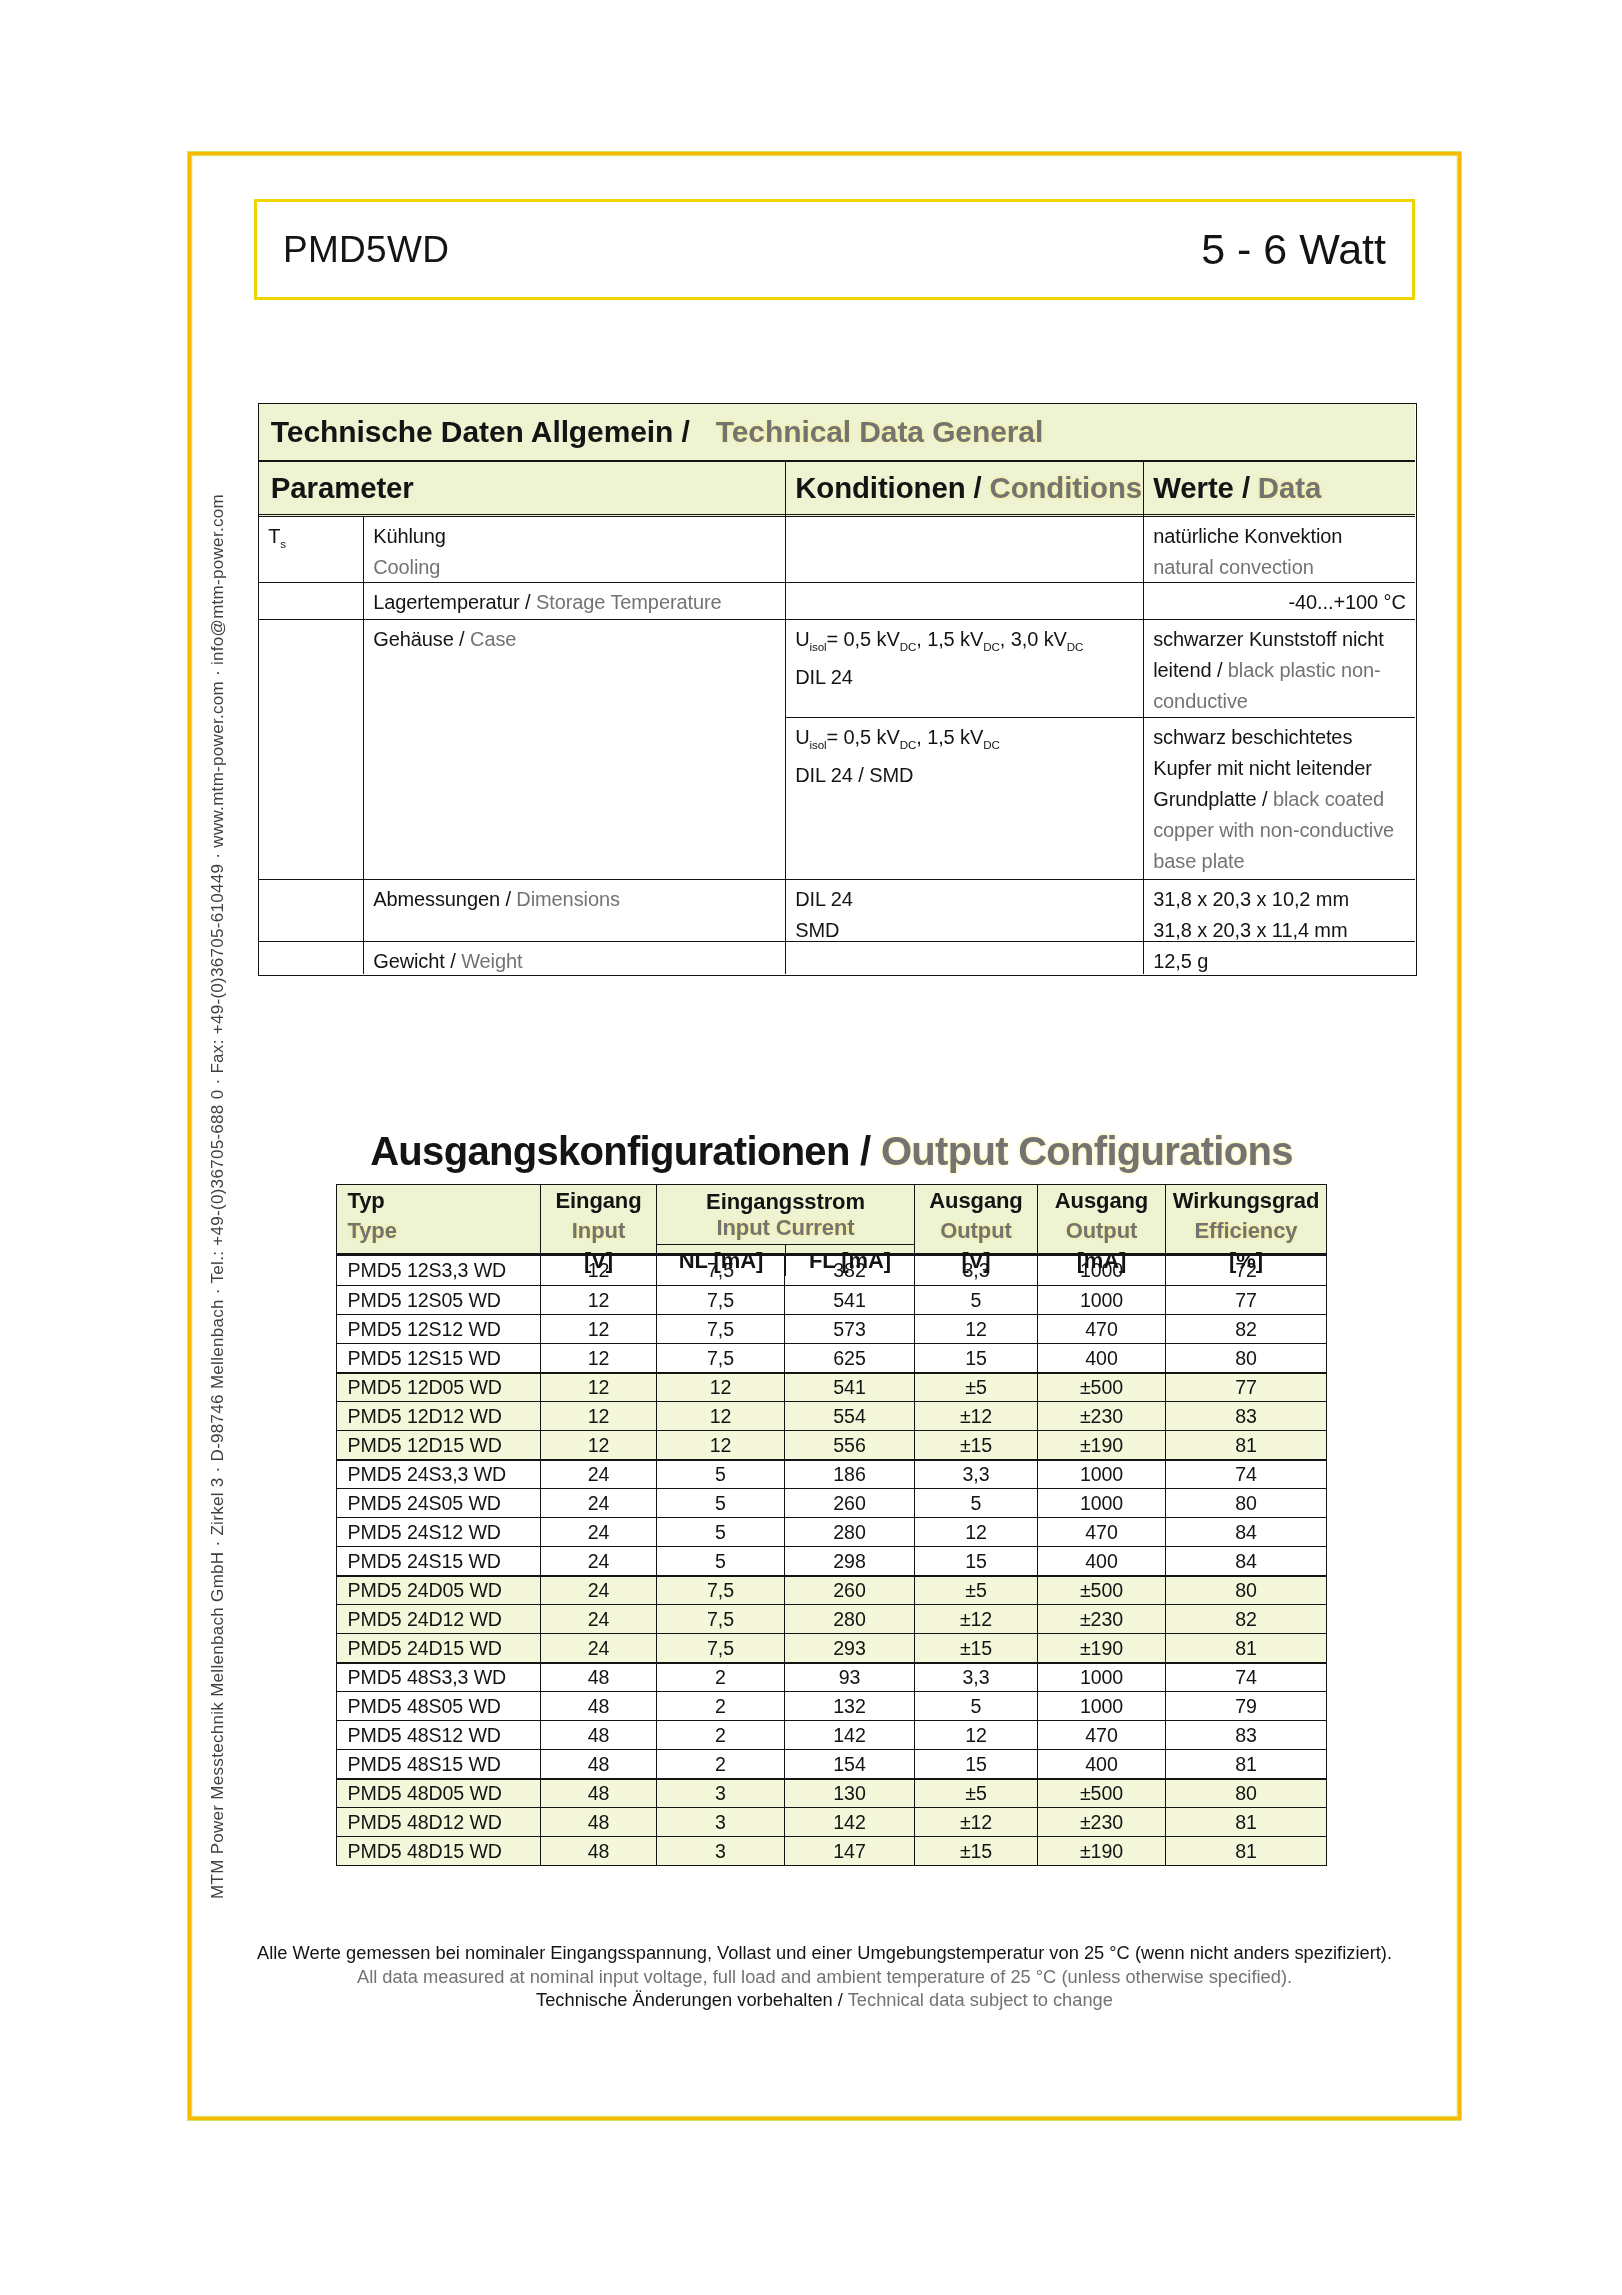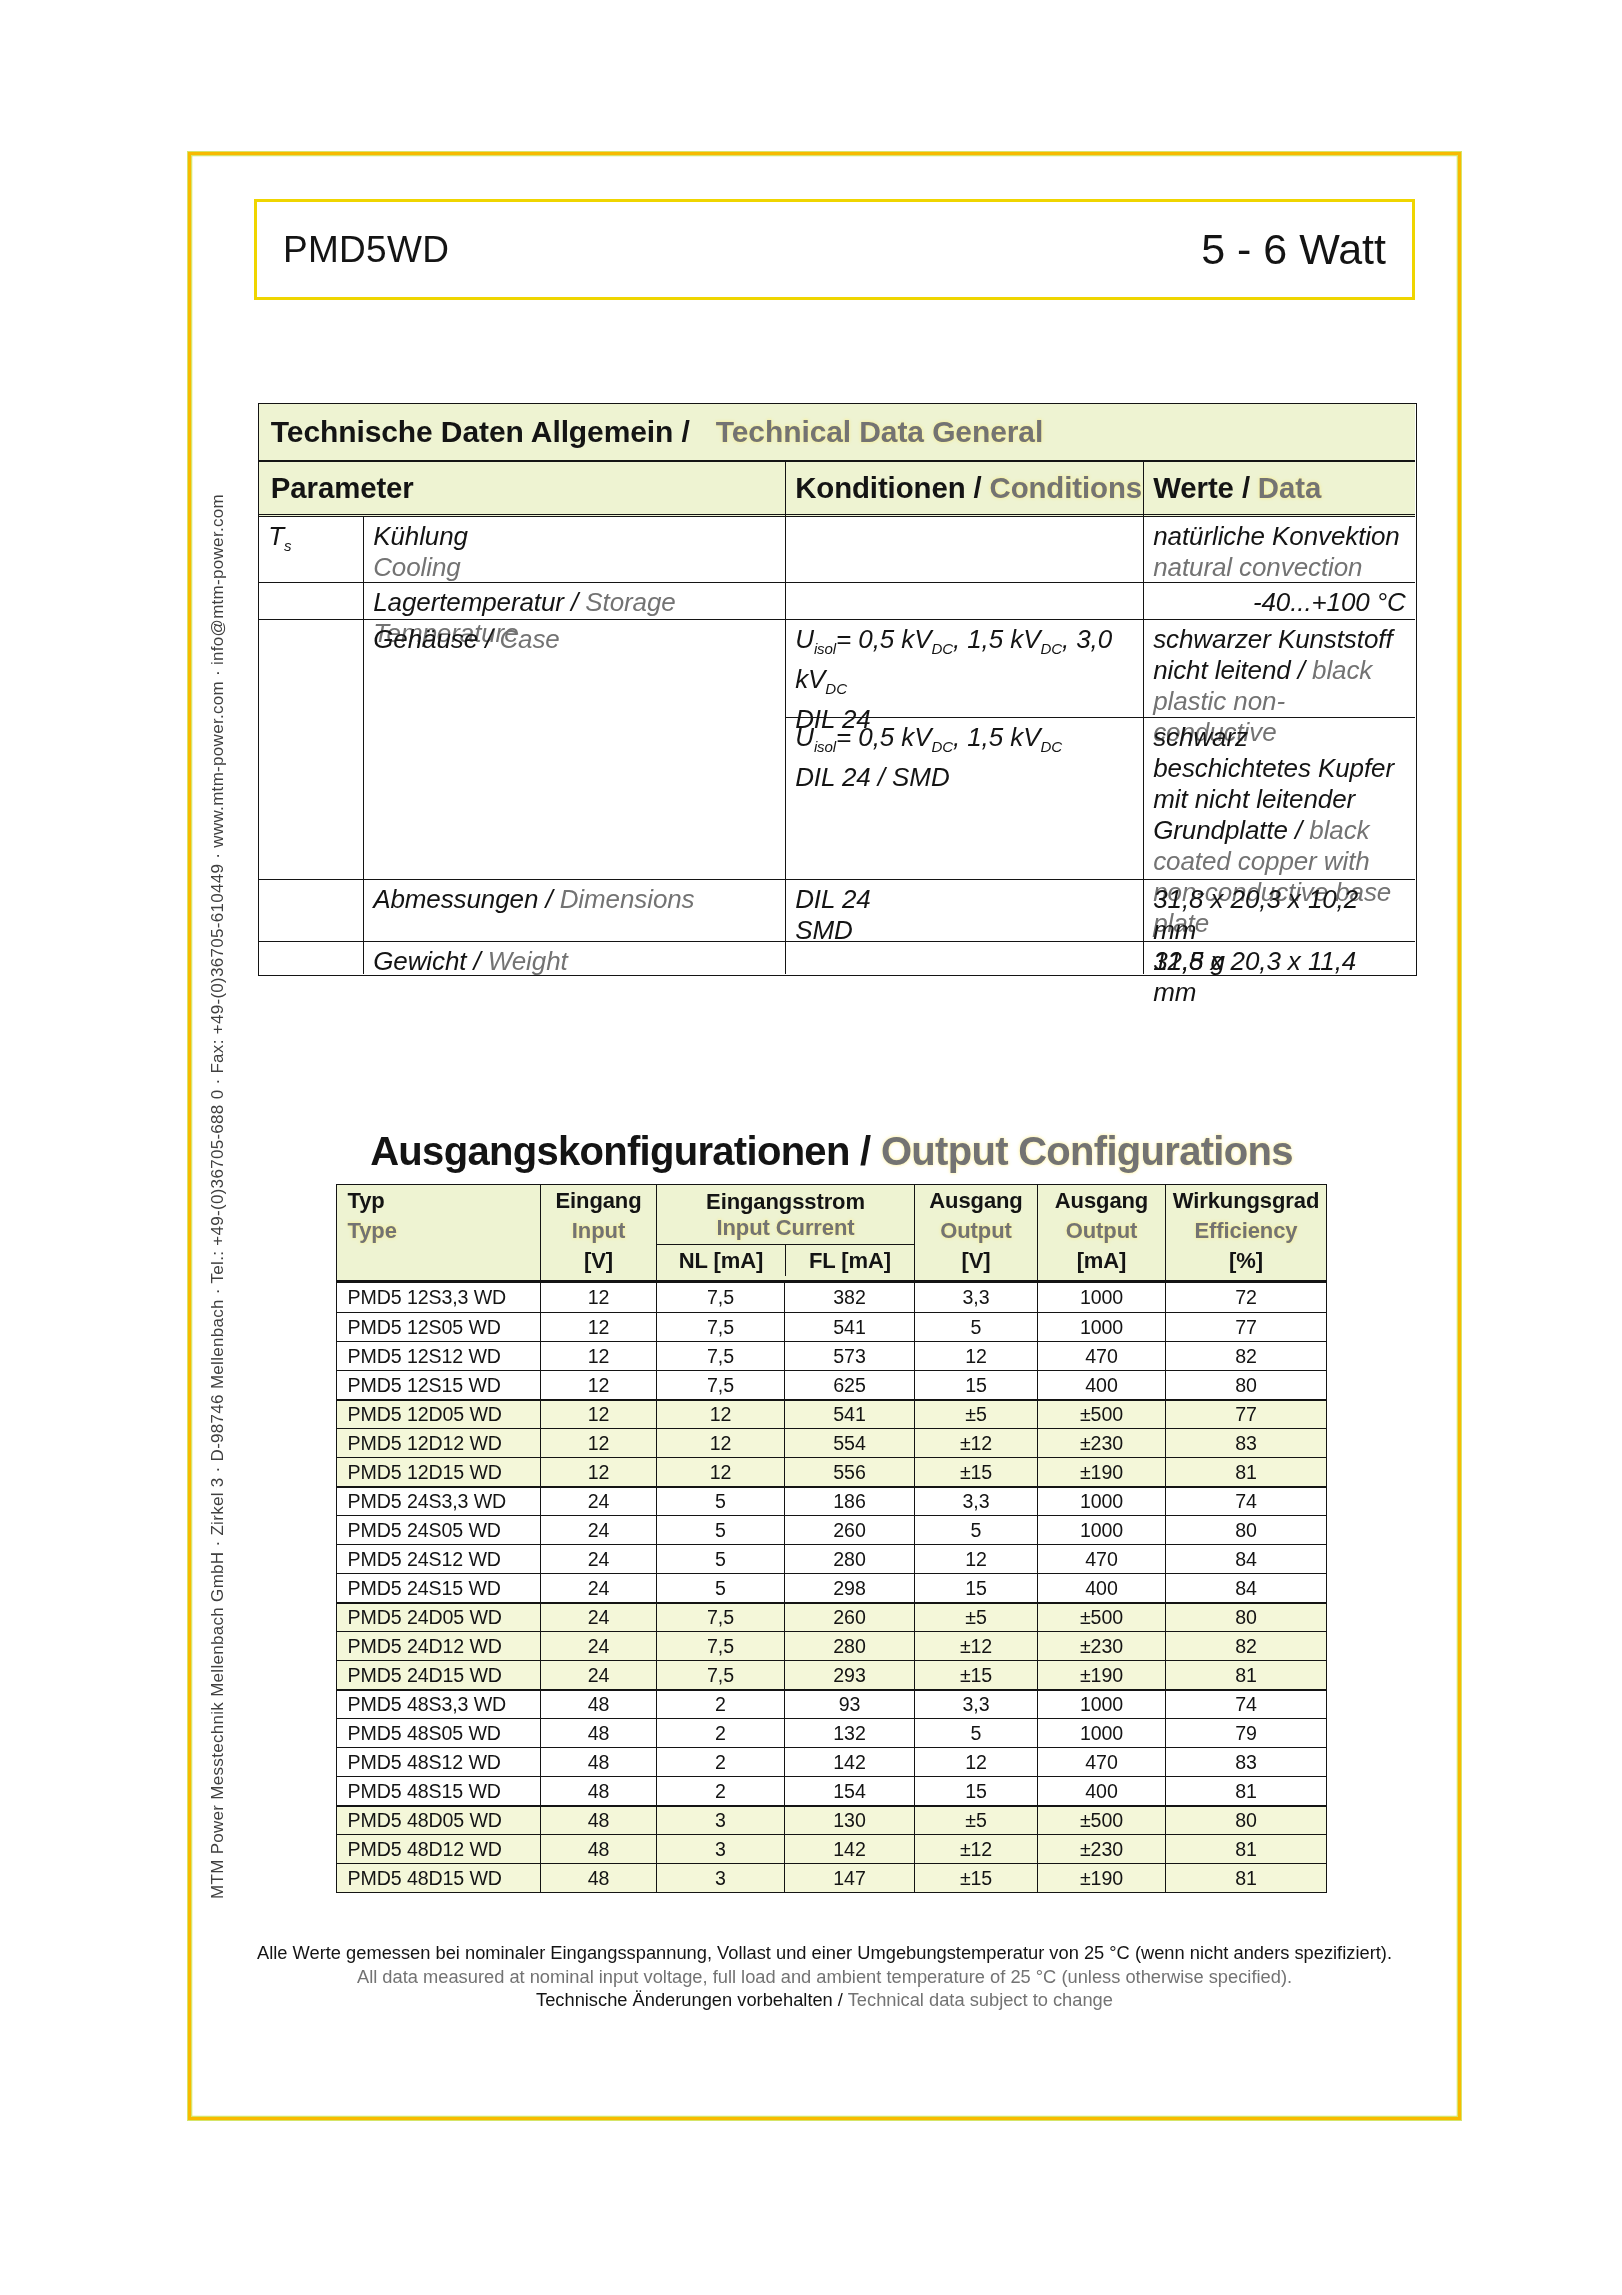--- a/index.html
+++ b/index.html
@@ -19,21 +19,21 @@
 
   .sidebar { position: absolute; left: 17px; top: 257px; height: 1487px; width: 31px;
              writing-mode: vertical-rl; transform: rotate(180deg);
              font-size: 17px; color: #404040; letter-spacing: 0.3px; white-space: nowrap; }
 
   
   .t1 { position: absolute; left: 67px; top: 248px; width: 1159px; height: 573px;
         display: grid; grid-template-columns: 104px 422px 358px 272px;
         grid-template-rows: 58px 55px 65px 37px 98px 162px 62px 33px;
         border: 1.3px solid #141414; background: #fff; letter-spacing: -0.1px; }
-  .t1 .c { padding: 3.9px 9.2px; font-size: 26px; line-height: 31px; font-style: italic; }
+  .t1 .c { padding: 3.9px 9.2px; font-size: 20px; line-height: 31px; }
   .bl { border-left: 1.3px solid #141414; }
   .rt { border-top: 1.3px solid #141414; }
   .lh41 { line-height: 27px; }
   .lh46 { line-height: 30px; }
   .t1-title { grid-area: 1/1/2/5; background: #eef3d2; border-bottom: 2.6px solid #141414;
               display: flex; align-items: center; gap: 26px; padding: 0 0 0 11.8px;
               font-size: 30px; font-weight: 700; }
   .t1-hdr { background: #eef3d2; border-bottom: 3.9px double #141414; display: flex;
             align-items: center; gap: 7.9px; font-size: 29.4px; font-weight: 700; padding: 0 0 0 11.8px; }
   .g-param { grid-area: 2/1/3/3; }
@@ -56,21 +56,21 @@
   .glow { text-shadow: 0 0 3.3px rgba(255,236,110,0.9); }
 
   
   .section-title { position: absolute; left: 145px; top: 974px; width: 991px;
                    text-align: center; font-size: 40px; font-weight: 700; letter-spacing: -0.7px; }
 
   
   .t2 { position: absolute; left: 145px; top: 1029px; width: 991px;
         border: 1.3px solid #141414; background: #fff; letter-spacing: -0.1px; }
   .t2head { display: grid; grid-template-columns: 203px 116px 258px 123px 128px 161px;
-            height: 98px; background: #eef3d2; border-bottom: 3.3px solid #141414; }
+            height: 71px; background: #eef3d2; border-bottom: 3.3px solid #141414; }
   .hcol { display: grid; grid-template-rows: 31px 29px 31px; align-items: center;
           text-align: center; border-left: 1.3px solid #141414; font-size: 22px; font-weight: 700; }
   .hcol.first { border-left: none; text-align: left; padding-left: 10.5px; }
   .hgroup { border-left: 1.3px solid #141414; display: flex; flex-direction: column;
             font-size: 22px; font-weight: 700; text-align: center; }
   .hgroup .gtop { height: 60px; border-bottom: 1.3px solid #141414;
                   display: flex; flex-direction: column; justify-content: center; }
   .hgroup .gbot { height: 31px; display: grid; grid-template-columns: 128px 129px; align-items: center; }
   .hgroup .gbot .flc { border-left: 1.3px solid #141414; height: 100%; display: flex;
                        align-items: center; justify-content: center; }

